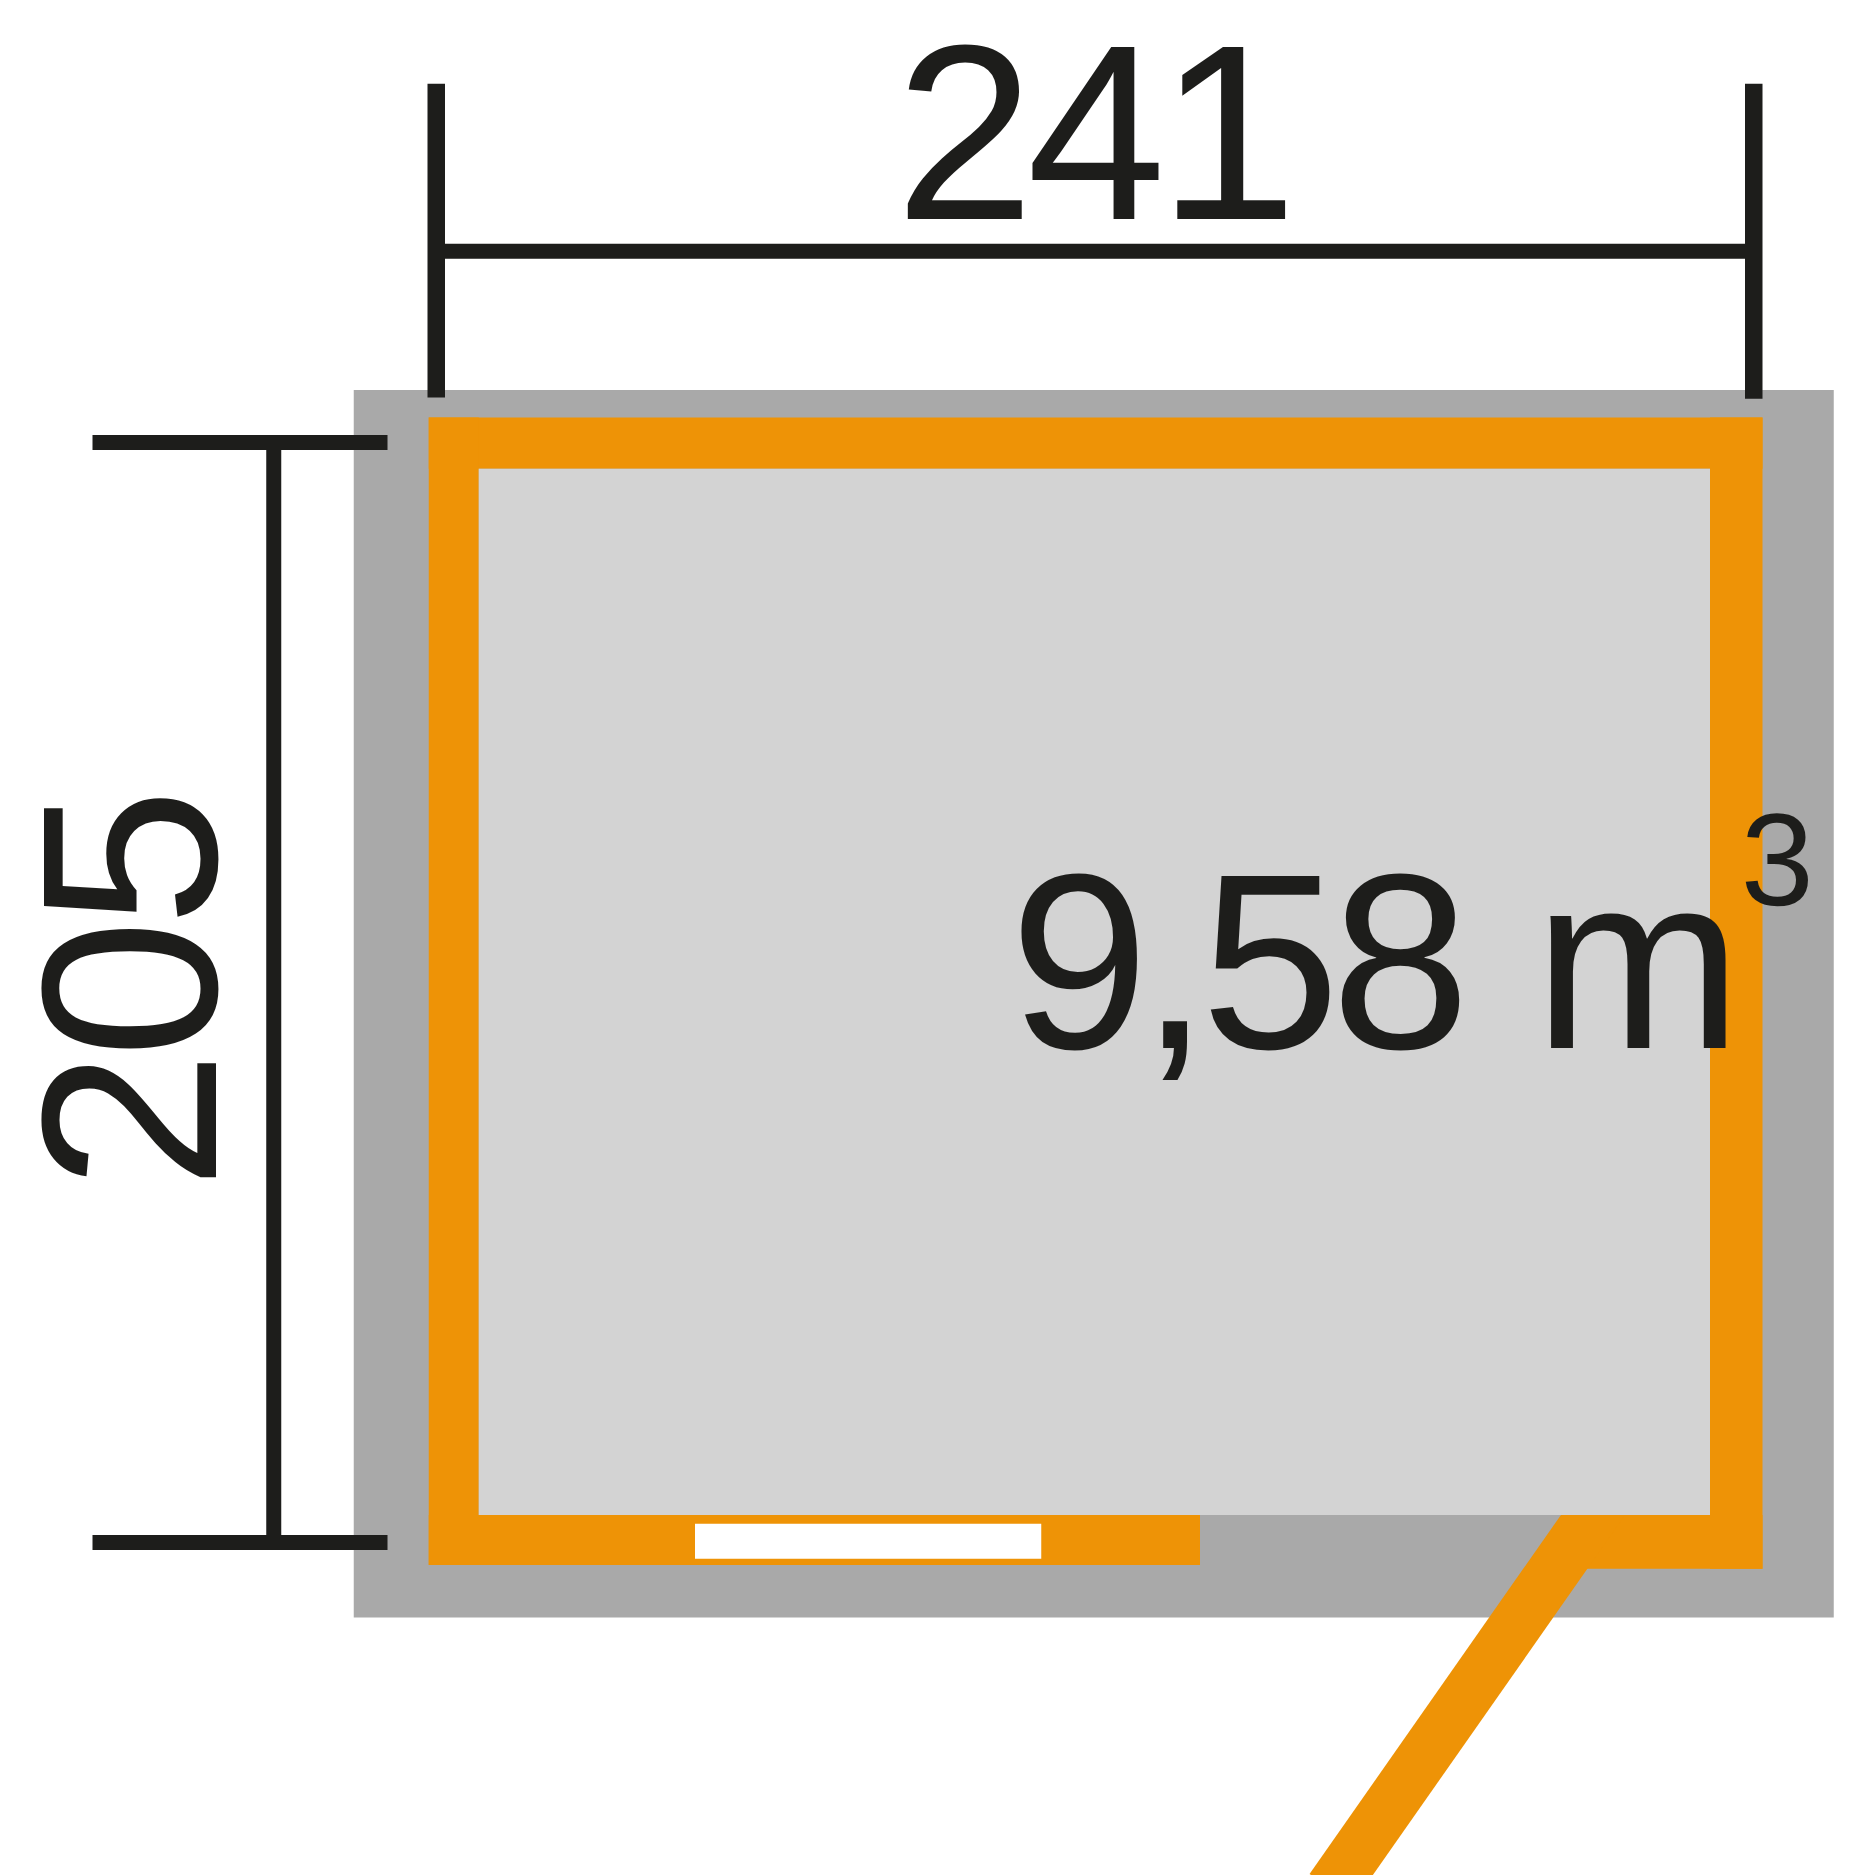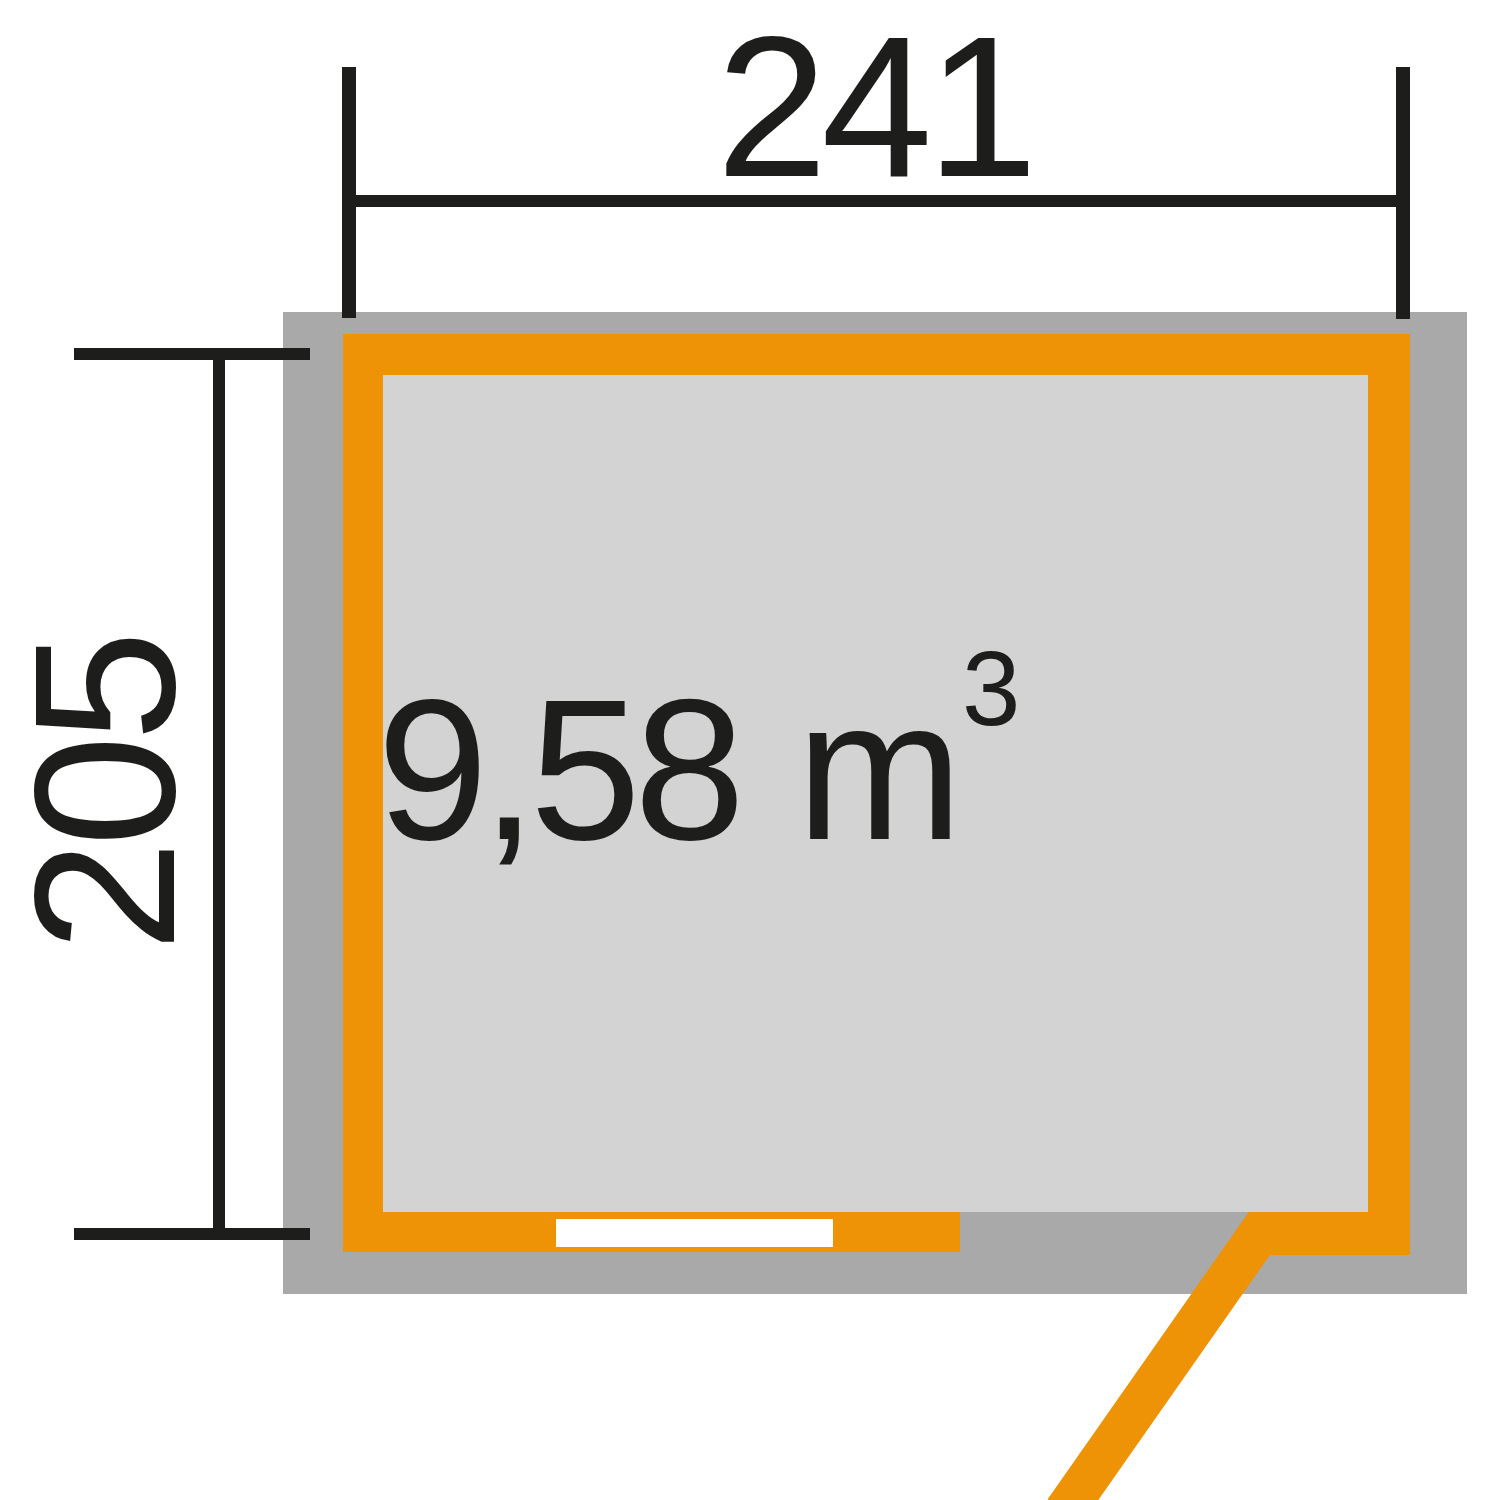--- a/index.html
+++ b/index.html
@@ -39,22 +39,22 @@
     letter-spacing: -6px;
     color: #1d1d1b;
     white-space: nowrap;
   }
   .label-width { left: 345px; top: -25px; width: 1058px; text-align: center; }
   .label-depth {
     left: 105px; top: 762px;
     transform: translate(-50%, -50%) rotate(-90deg);
   }
   .label-volume {
-    left: 377px; top: 638px; width: 1045px;
-    text-align: left;
+    left: 406px; top: 638px; width: 1045px;
+    text-align: right;
     letter-spacing: -7px;
   }
   .label-volume .unit { margin-left: 58px; }
   .label-volume .sup {
     display: inline-block;
     position: relative;
     top: -114px;
     font-size: 105px;
     letter-spacing: 0;
     margin-left: 6px;

